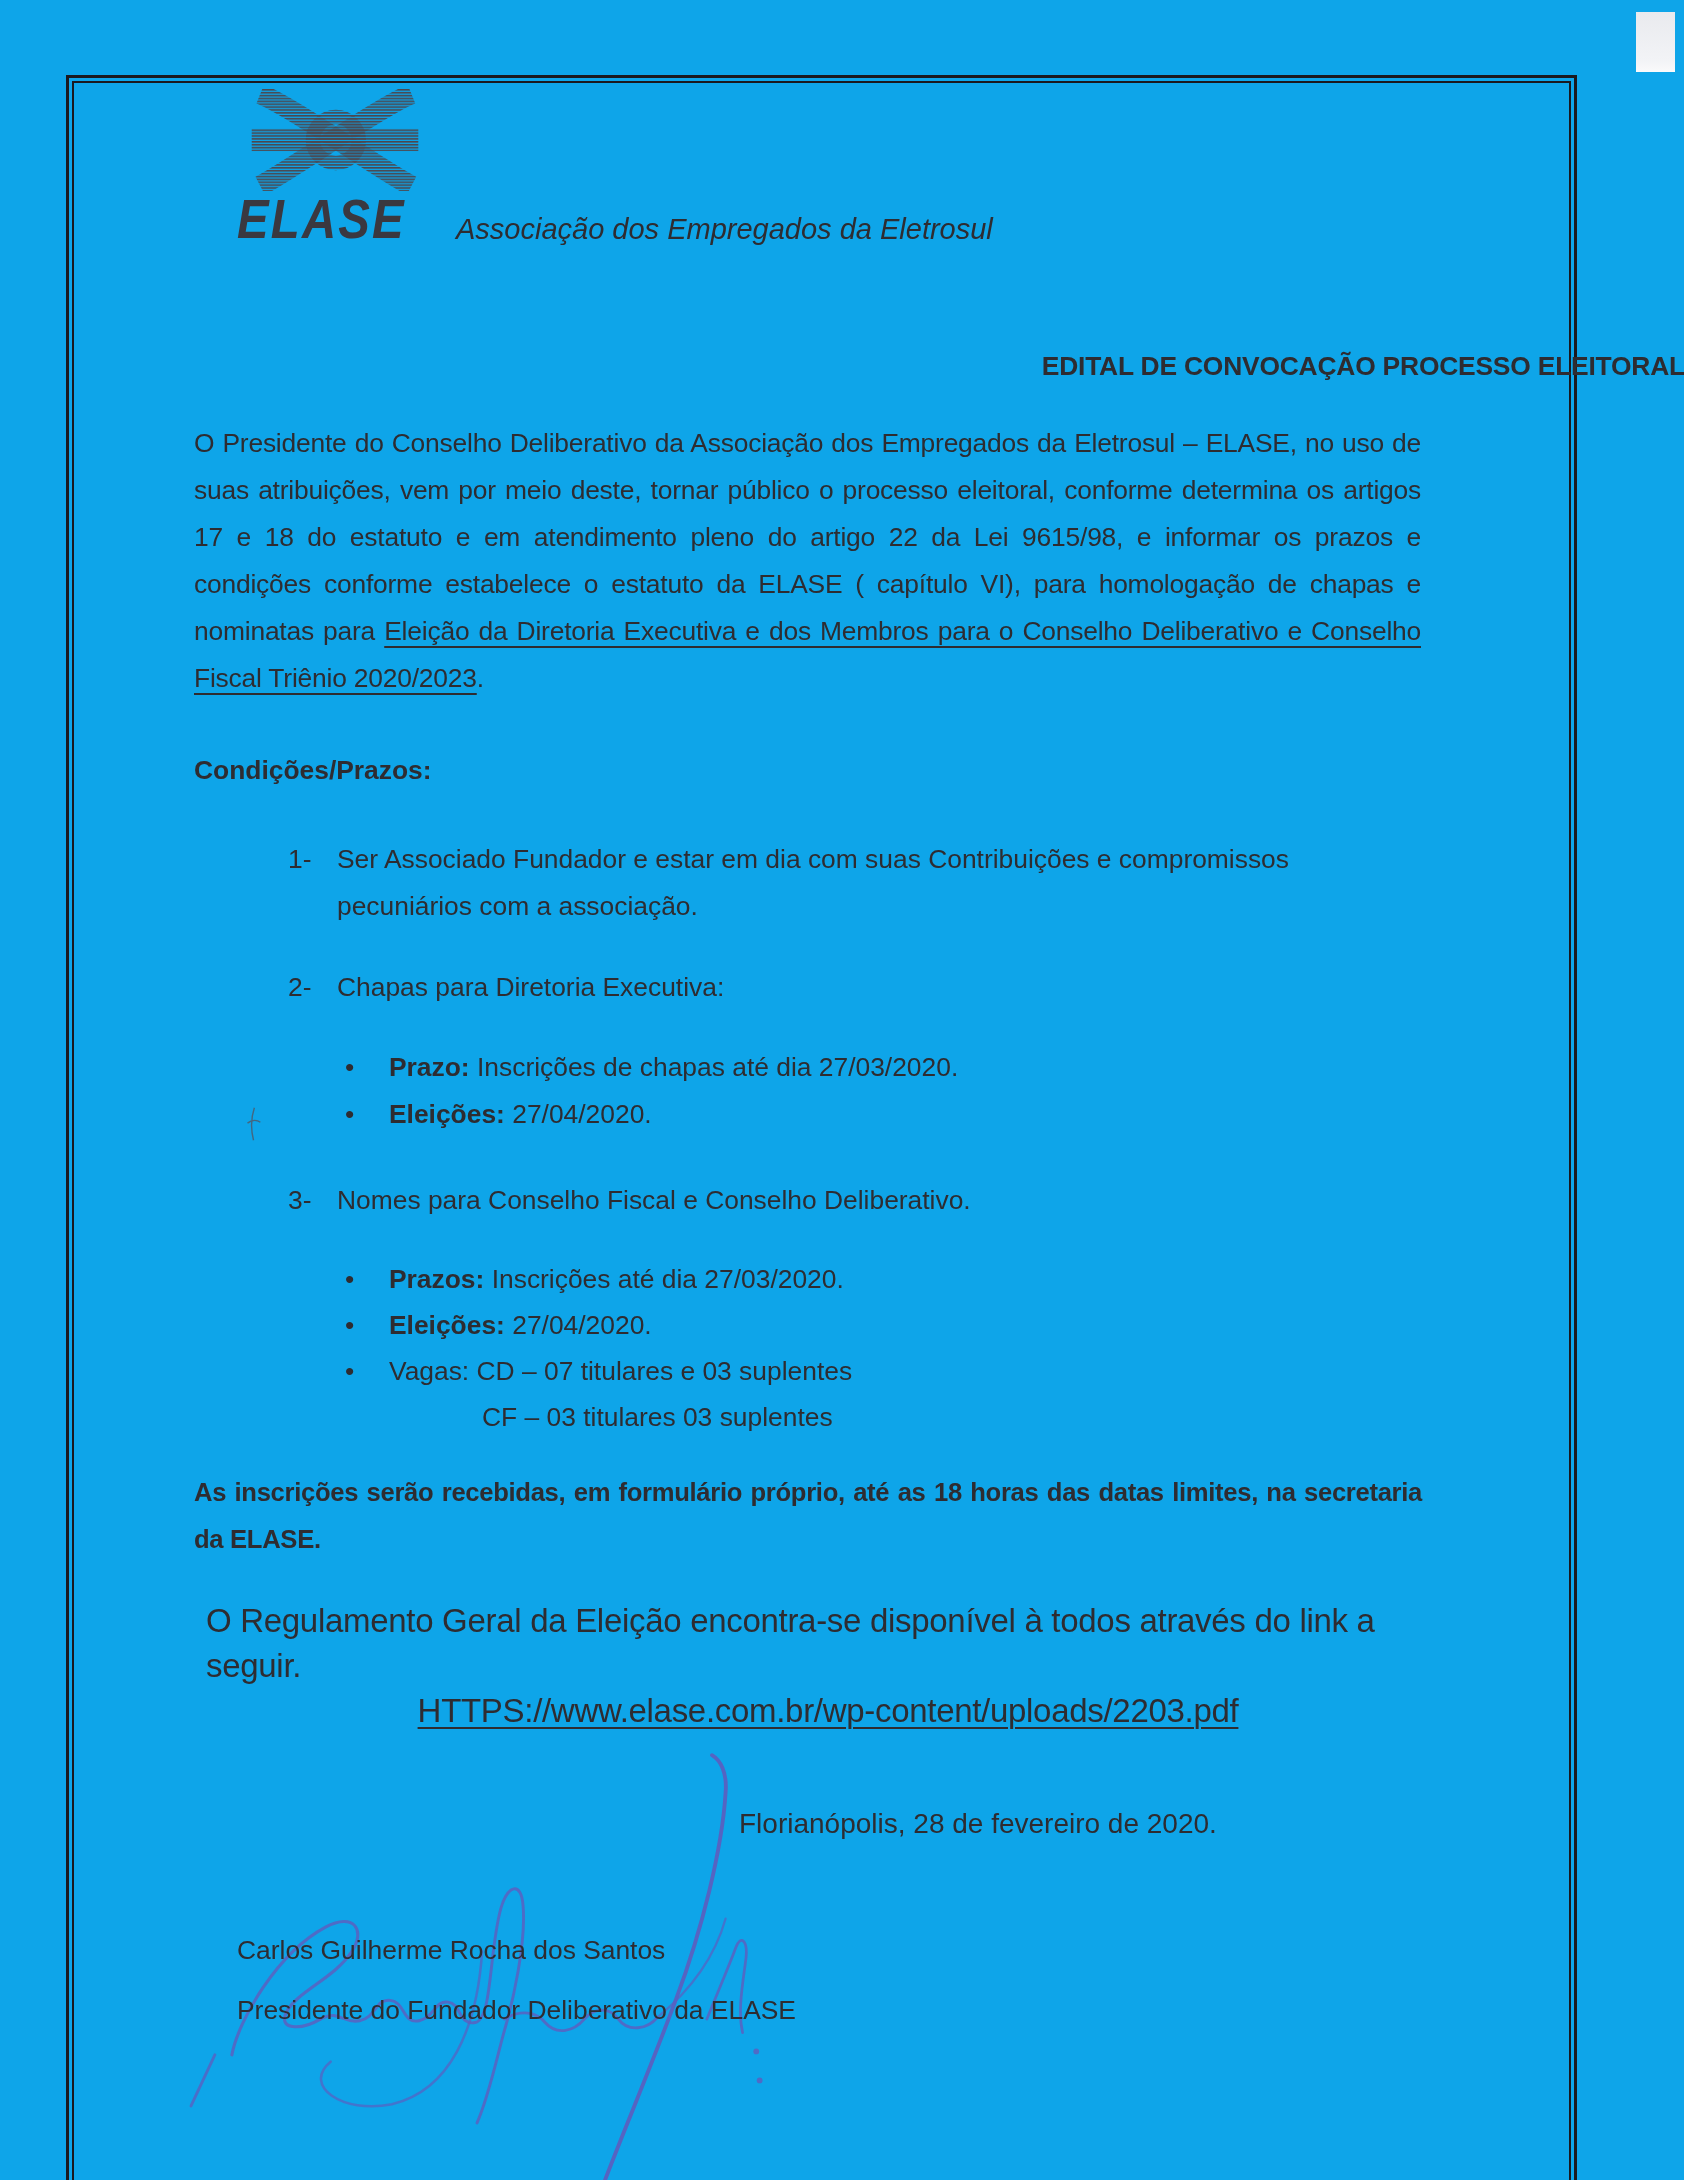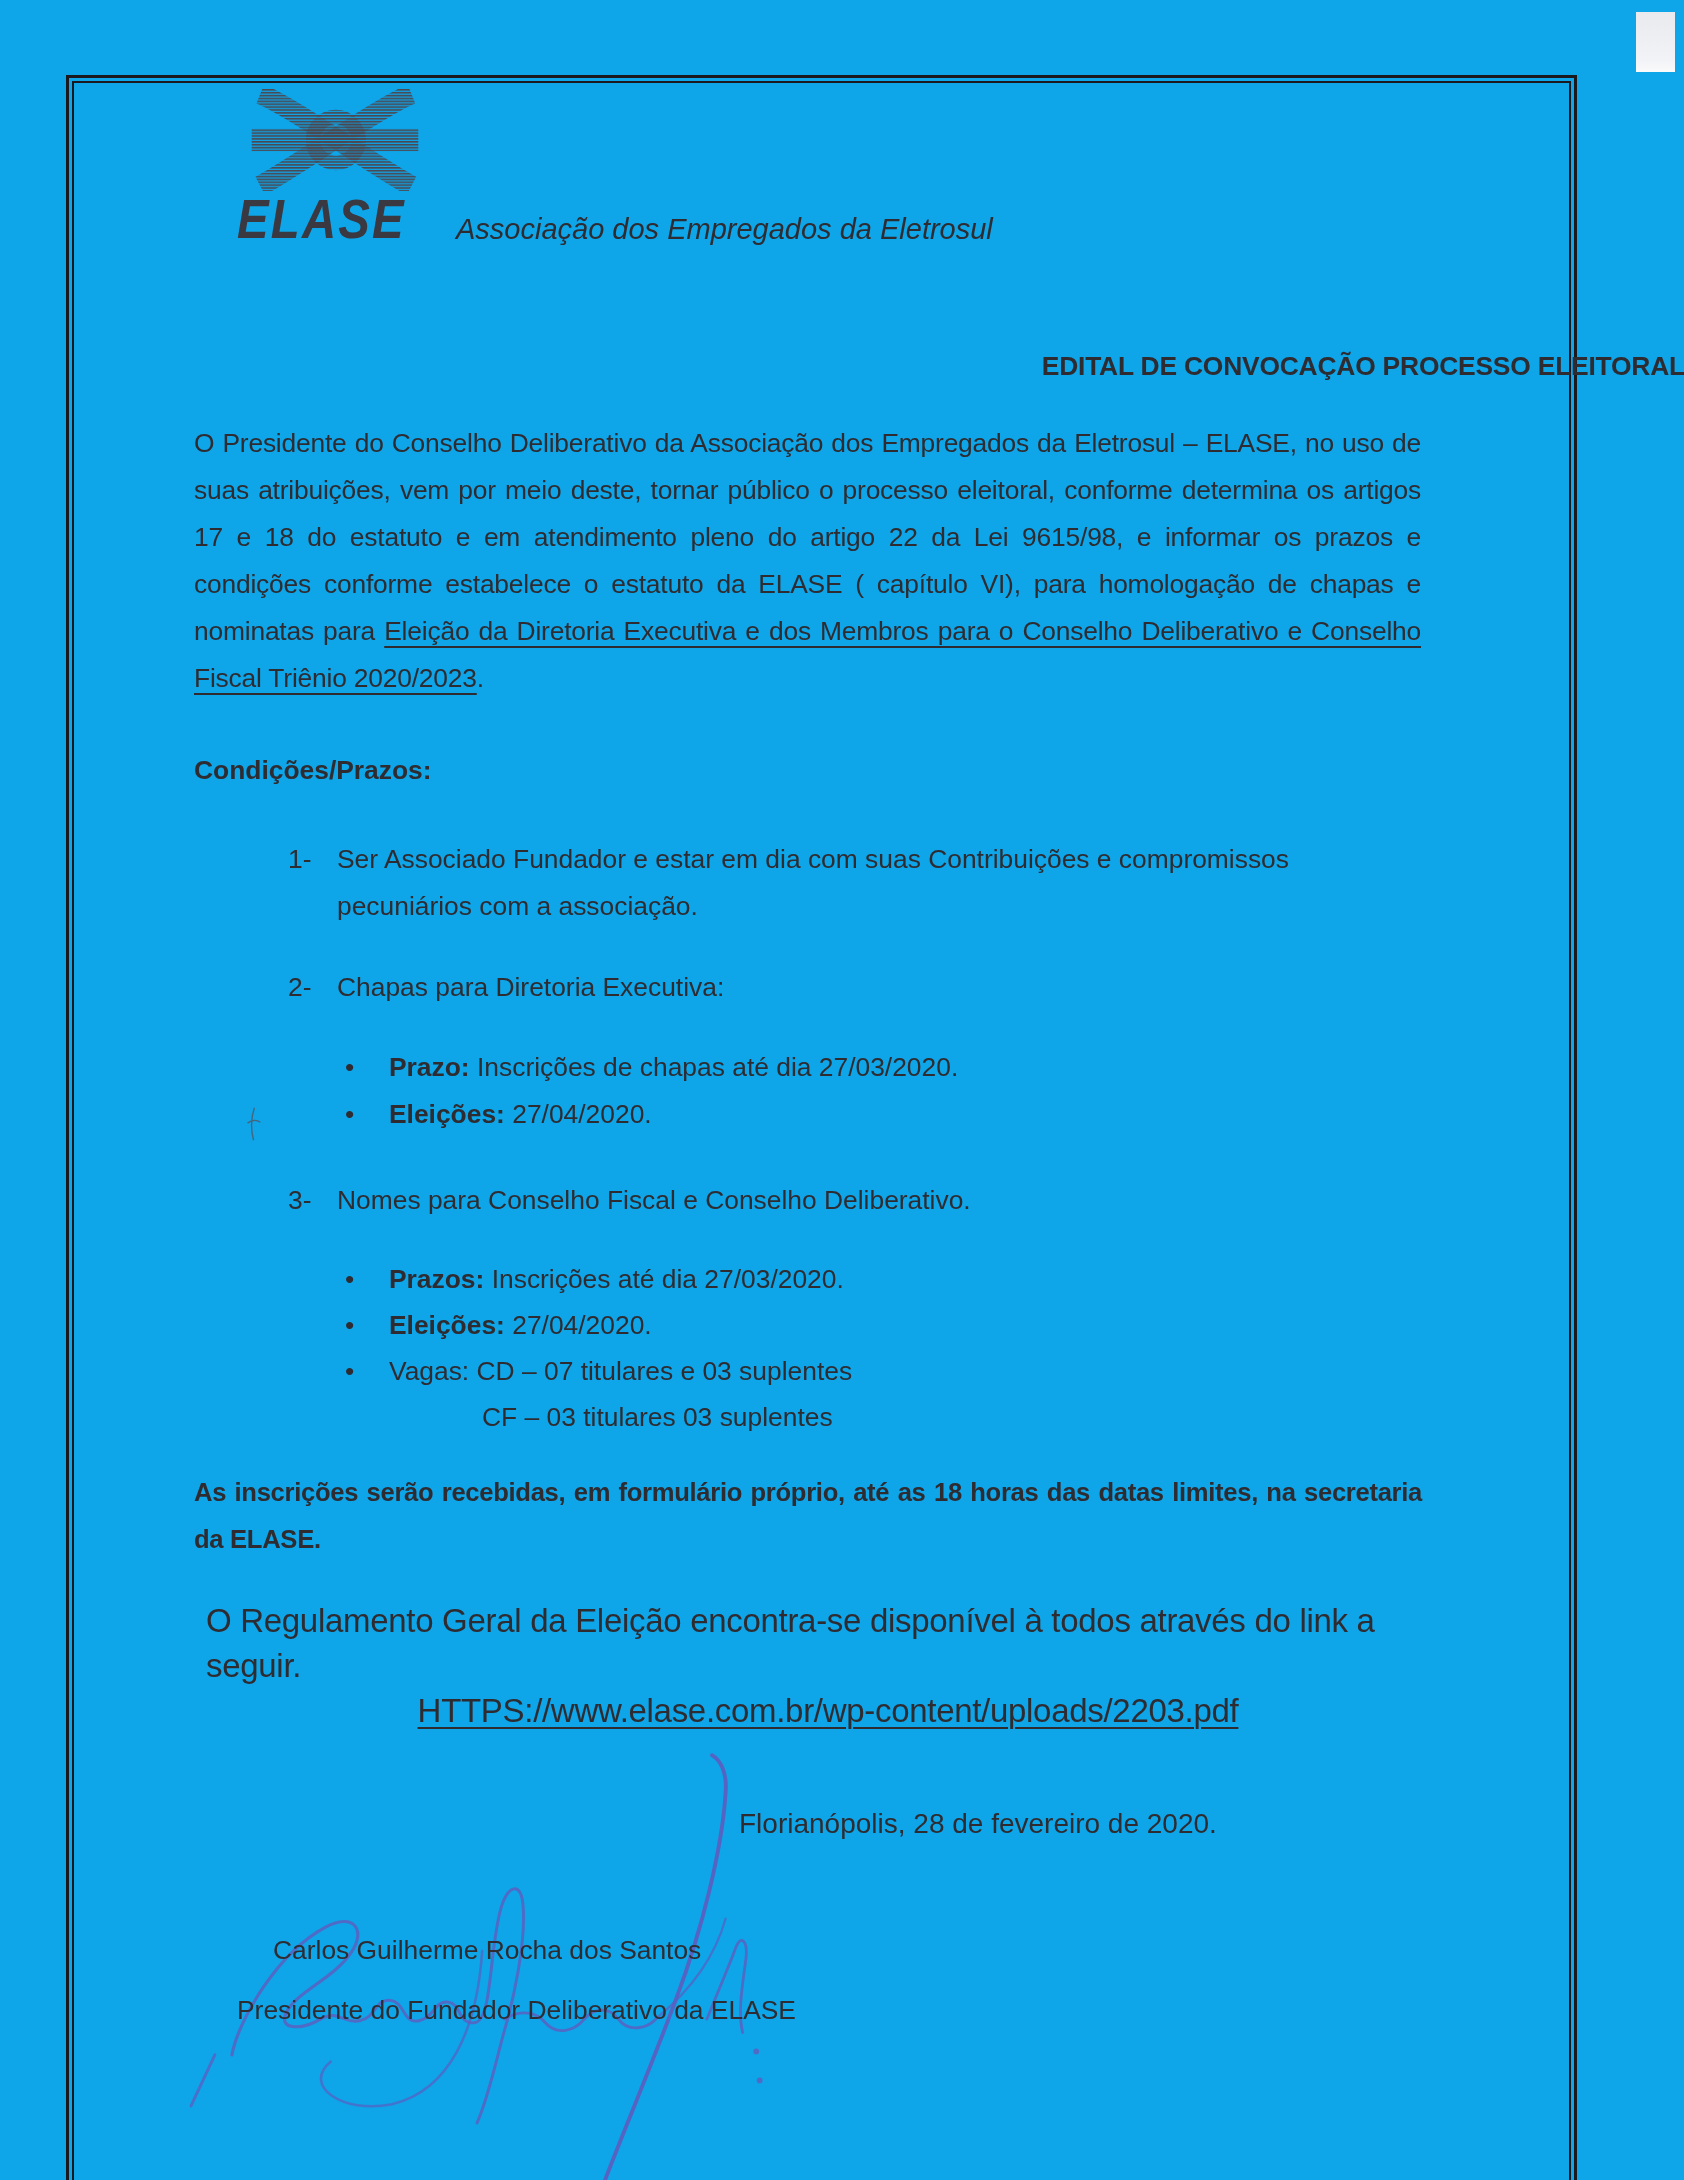--- a/index.html
+++ b/index.html
@@ -52,21 +52,21 @@
   .blabel{font-weight:700;}
   .brow.cont{margin-left:93px;}
 
   .closing1{position:absolute;left:194px;top:1469px;width:1228px;
     font-size:25.6px;line-height:47px;font-weight:700;text-align:justify;letter-spacing:-0.3px;}
   .closing2{position:absolute;left:194px;top:1598px;width:1244px;
     font-size:33px;line-height:45px;font-weight:400;letter-spacing:-0.3px;margin-left:12px;}
   .reg-link{text-decoration:underline;text-decoration-thickness:1.7px;text-underline-offset:5.1px;text-align:center;}
 
   .dateline{position:absolute;left:739px;top:1808px;font-size:28px;}
-  .sig-name{position:absolute;left:237px;top:1935px;font-size:26.4px;margin-left:36px;}
+  .sig-name{position:absolute;left:237px;top:1935px;font-size:26.4px;}
   .sig-role{position:absolute;left:237px;top:1995px;font-size:26.4px;}
 
   .sig-svg{position:absolute;left:111px;top:1738px;width:681px;height:443px;}
   .pen-mark{position:absolute;left:244px;top:1106px;width:19px;height:36px;}
 </style>
 </head>
 <body>
 
 <div class="page">
 

